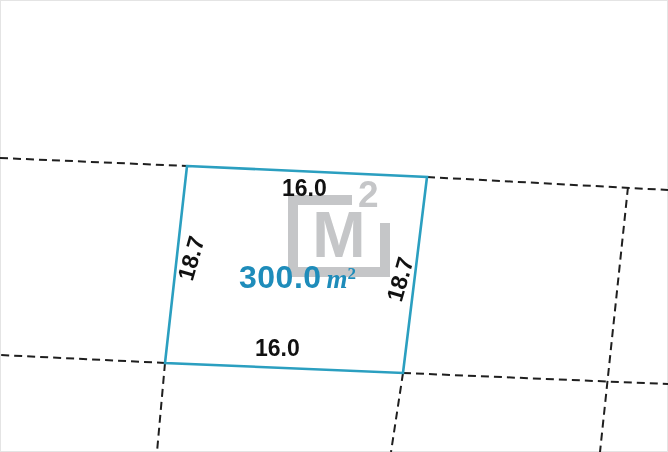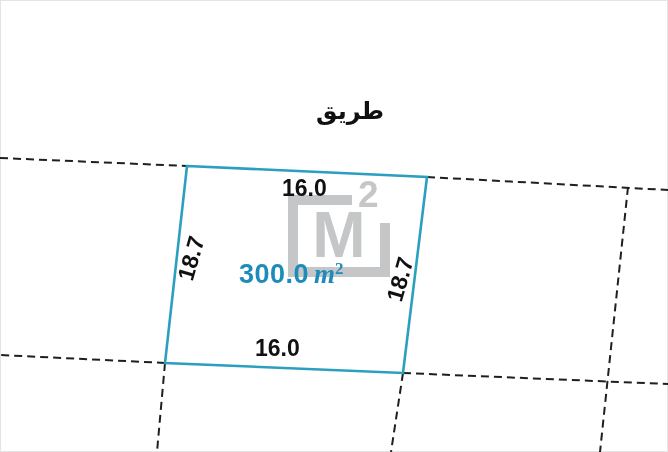--- a/index.html
+++ b/index.html
@@ -48,21 +48,21 @@
   .dim { font-weight:bold; font-size:23px; }
   .dim-top    { left:282px; top:175px; }
   .dim-bottom { left:255px; top:335px; }
   .dim-left   { left:169px; top:245px; transform:rotate(-74deg); }
   .dim-right  { left:378px; top:266px; transform:rotate(-74deg); }
 
   .area {
     position:absolute; left:239px; top:259px;
     color:#1e8cba; white-space:nowrap;
   }
-  .area-val { font-weight:bold; font-size:27px; letter-spacing:0.5px; }
+  .area-val { font-weight:bold; font-size:32px; letter-spacing:0.5px; }
   .area-unit {
     font-family:"Liberation Serif", serif;
     font-style:italic; font-weight:bold; font-size:27px;
     margin-left:5px;
   }
   .area-exp {
     font-family:"Liberation Serif", serif;
     font-weight:bold; font-size:17px;
     vertical-align:9px;
   }
@@ -83,21 +83,20 @@
     <polygon class="plot" points="187,166 427,177 403,373 165,363" stroke="#2b9fc0"></polygon>
   </svg>
 
   <div class="logo">
     <div class="logo-frame"></div>
     <div class="logo-mask"></div>
     <div class="logo-exp">2</div>
     <div class="logo-m">M</div>
   </div>
 
-  <div class="lbl road">طريق</div>
 
   <div class="lbl dim dim-top">16.0</div>
   <div class="lbl dim dim-bottom">16.0</div>
   <div class="lbl dim dim-left">18.7</div>
   <div class="lbl dim dim-right">18.7</div>
 
   <div class="area"><span class="area-val">300.0</span><span class="area-unit">m</span><sup class="area-exp">2</sup></div>
 
 </div>
 

